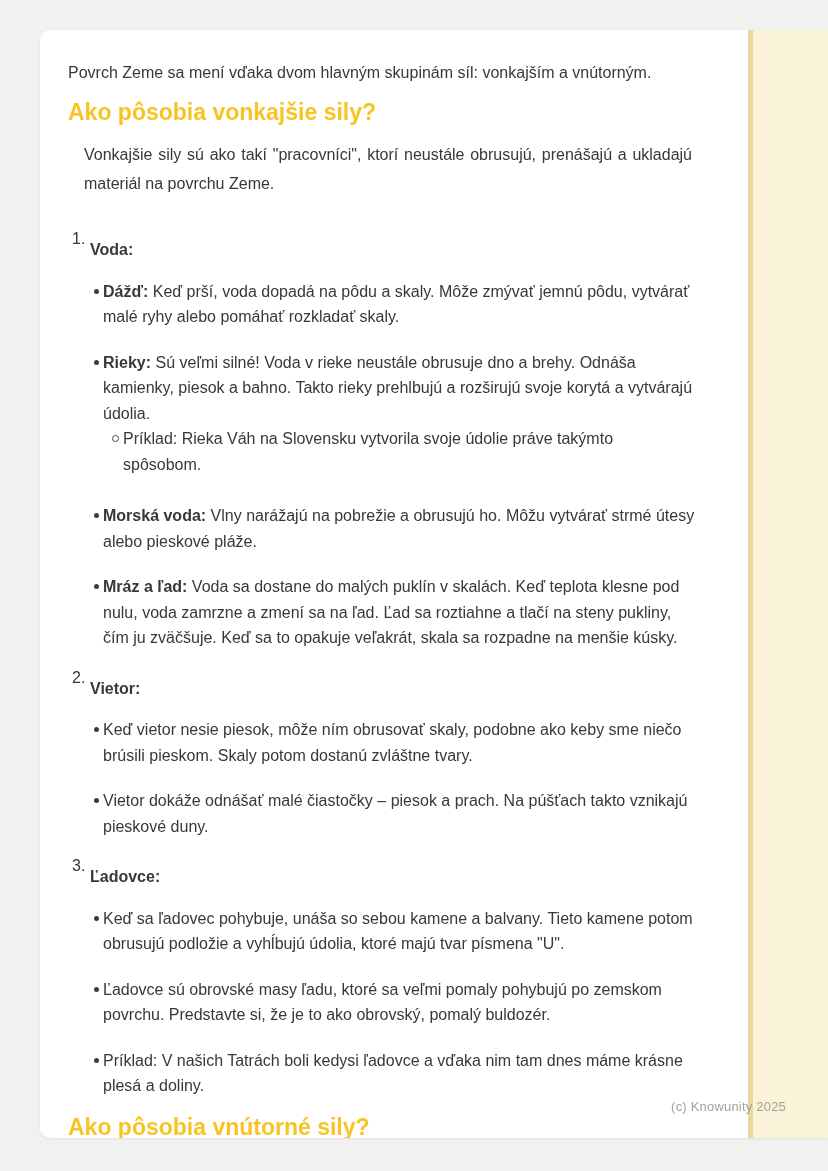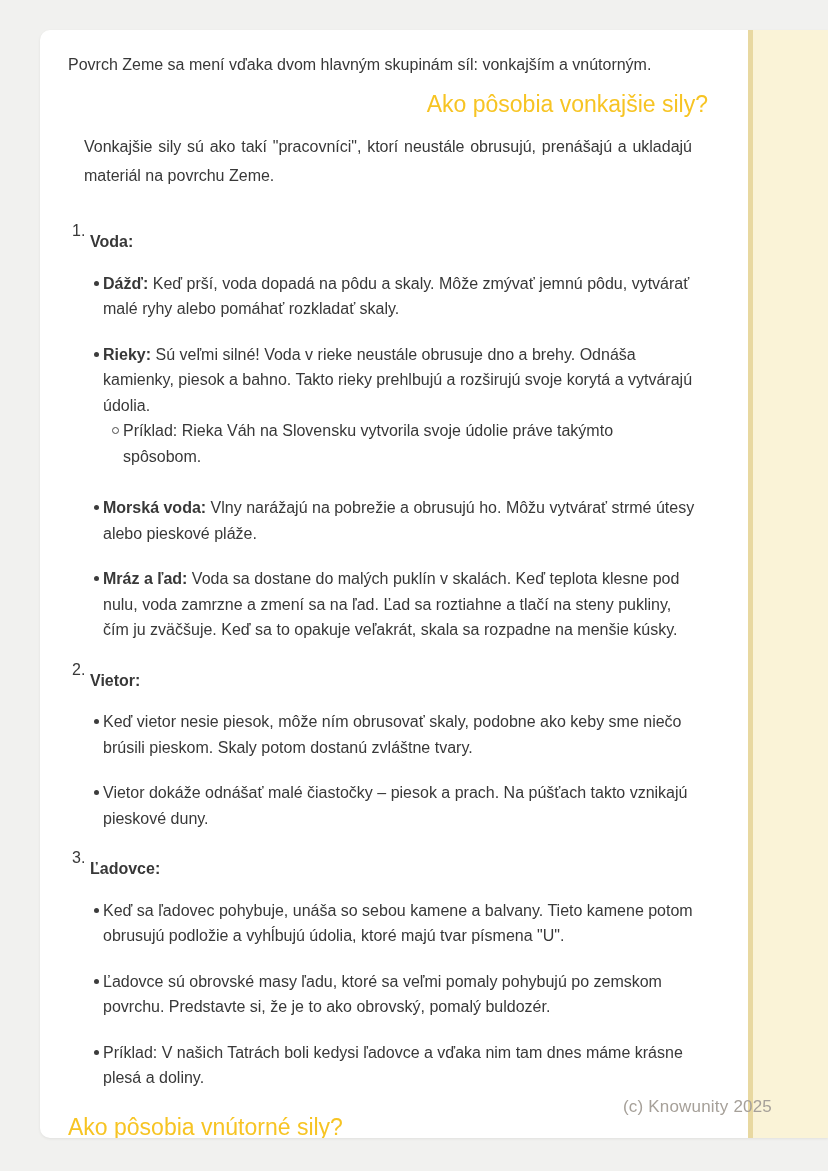--- a/index.html
+++ b/index.html
@@ -19,34 +19,34 @@
     overflow:hidden;
   }
   .band {
     position:absolute; top:0; right:0;
     width:80px; height:100%;
     background:#faf3d7;
     border-left:5px solid #e8d8a0;
     box-sizing:border-box;
   }
   .content {
-    position:absolute; left:28px; top:4px;
+    position:absolute; left:28px; top:12px;
     width:640px; padding-top:16px;
     color:#383838;
   }
   p.para {
     margin:0;
     font-size:16px; line-height:29px;
     text-align:justify;
   }
   p.lead-para { margin:14px 16px 0; }
   h2.heading {
     margin:12px 0 0;
     font-size:23px; line-height:27px;
-    color:#f7c423; font-weight:400;text-align:right;
+    color:#f7c423; font-weight:700;
   }
   ol.groups {
     list-style:none;
     margin:28px 0 0; padding:0;
     font-size:16px; line-height:25.5px;
   }
   li.group + li.group { margin-top:14px; }
   .g-head { display:flex; padding-left:4px; }
   .g-num { flex:none; width:18px; }
   .g-title { font-weight:700;margin-top:11px; }
@@ -58,22 +58,22 @@
   .b-text { flex:1; max-width:596px; }
   .bold-lead { font-weight:700; }
   .it-lead { }
   ul.sub { list-style:none; margin:0 0 6px; padding:0 0 0 9px; }
   li.subitem { display:flex; }
   .s-marker { flex:none; width:11px; padding-top:9px; }
   .circle { display:block; width:5px; height:5px; border:1.4px solid #4a4a4a; border-radius:50%; background:transparent; }
   .s-text { flex:1; max-width:565px; }
   .h2-bottom { position:absolute; top:1072px; left:28px; margin:0; }
   .watermark {
-    position:absolute; top:1070px; right:56px;
-    font-size:17px; line-height:14px;
+    position:absolute; top:1070px; right:42px;
+    font-size:13px; line-height:14px;
     color:#a6a099; letter-spacing:0.2px;
   }
 </style>
 </head>
 <body>
 
 <div class="page">
   <div class="band"></div>
 
   <div class="content">

